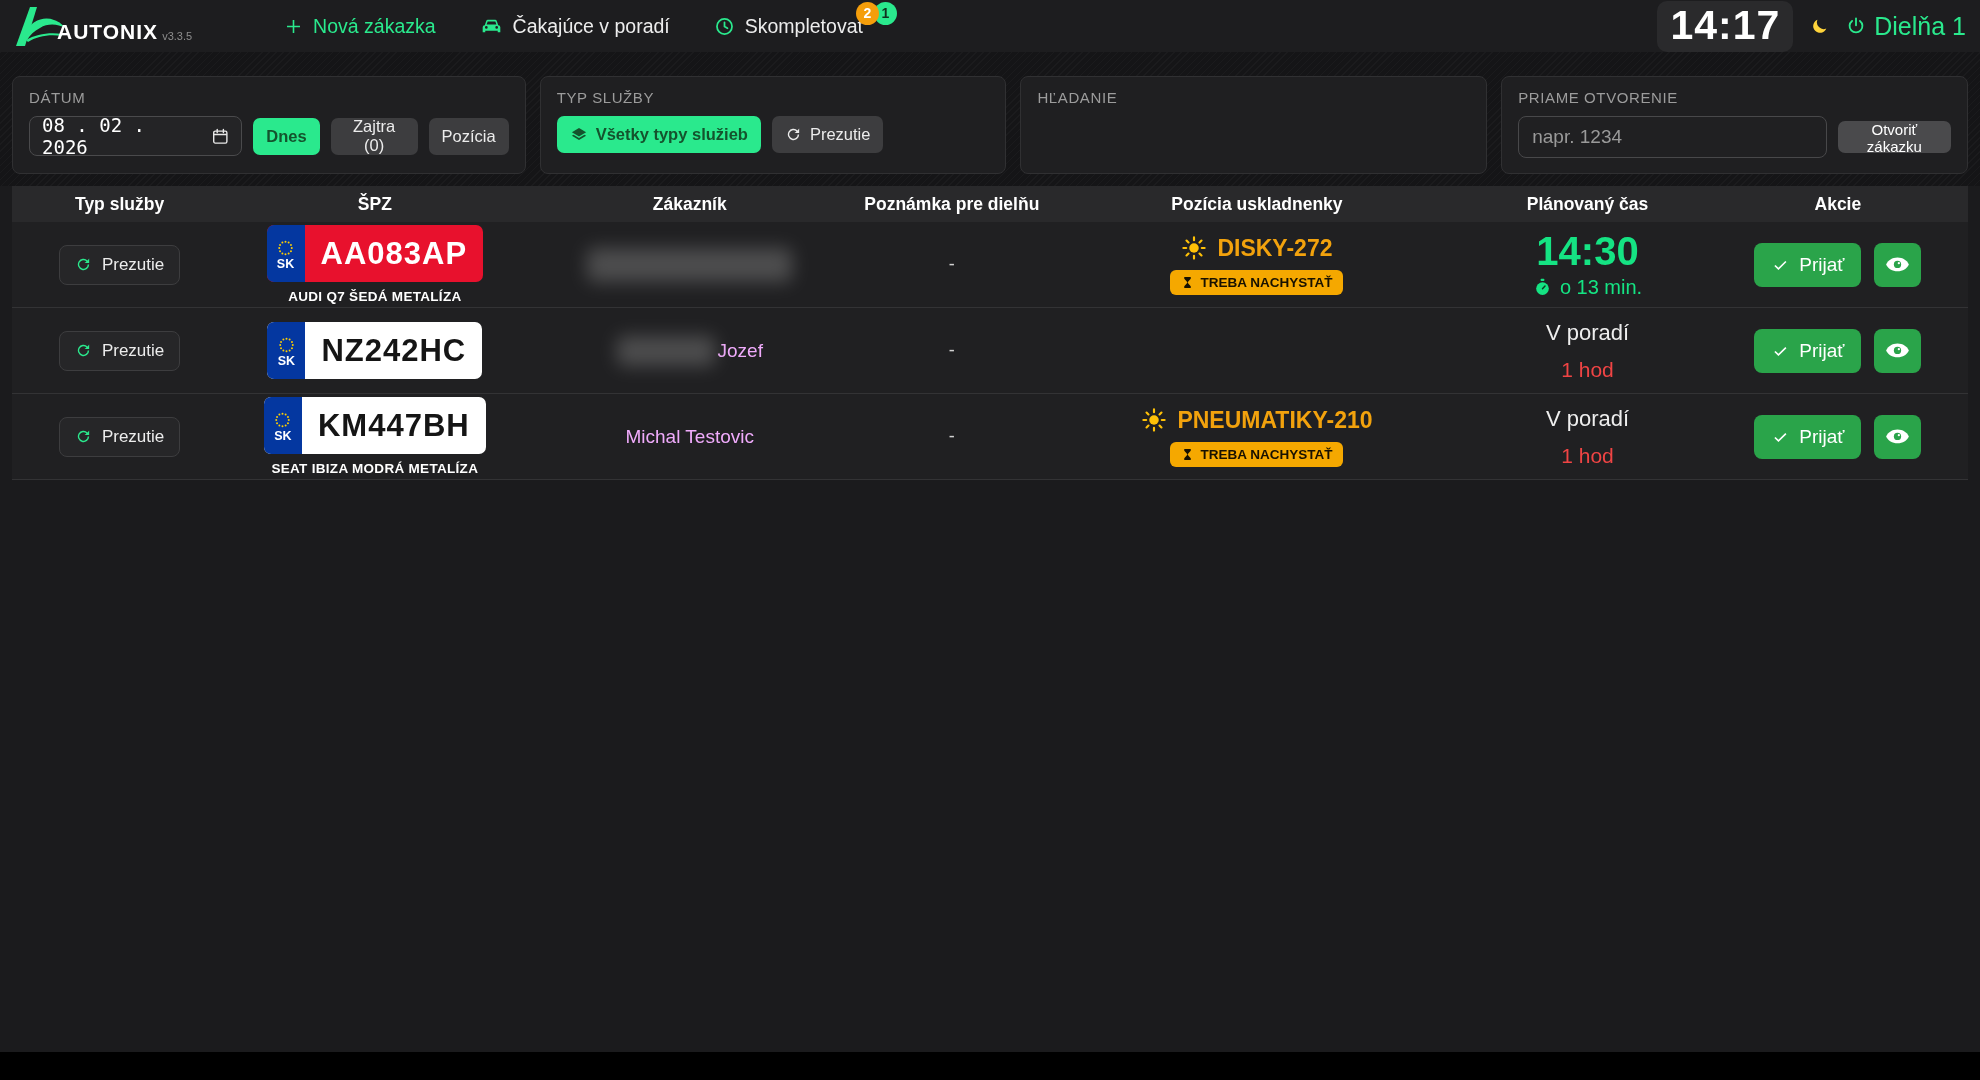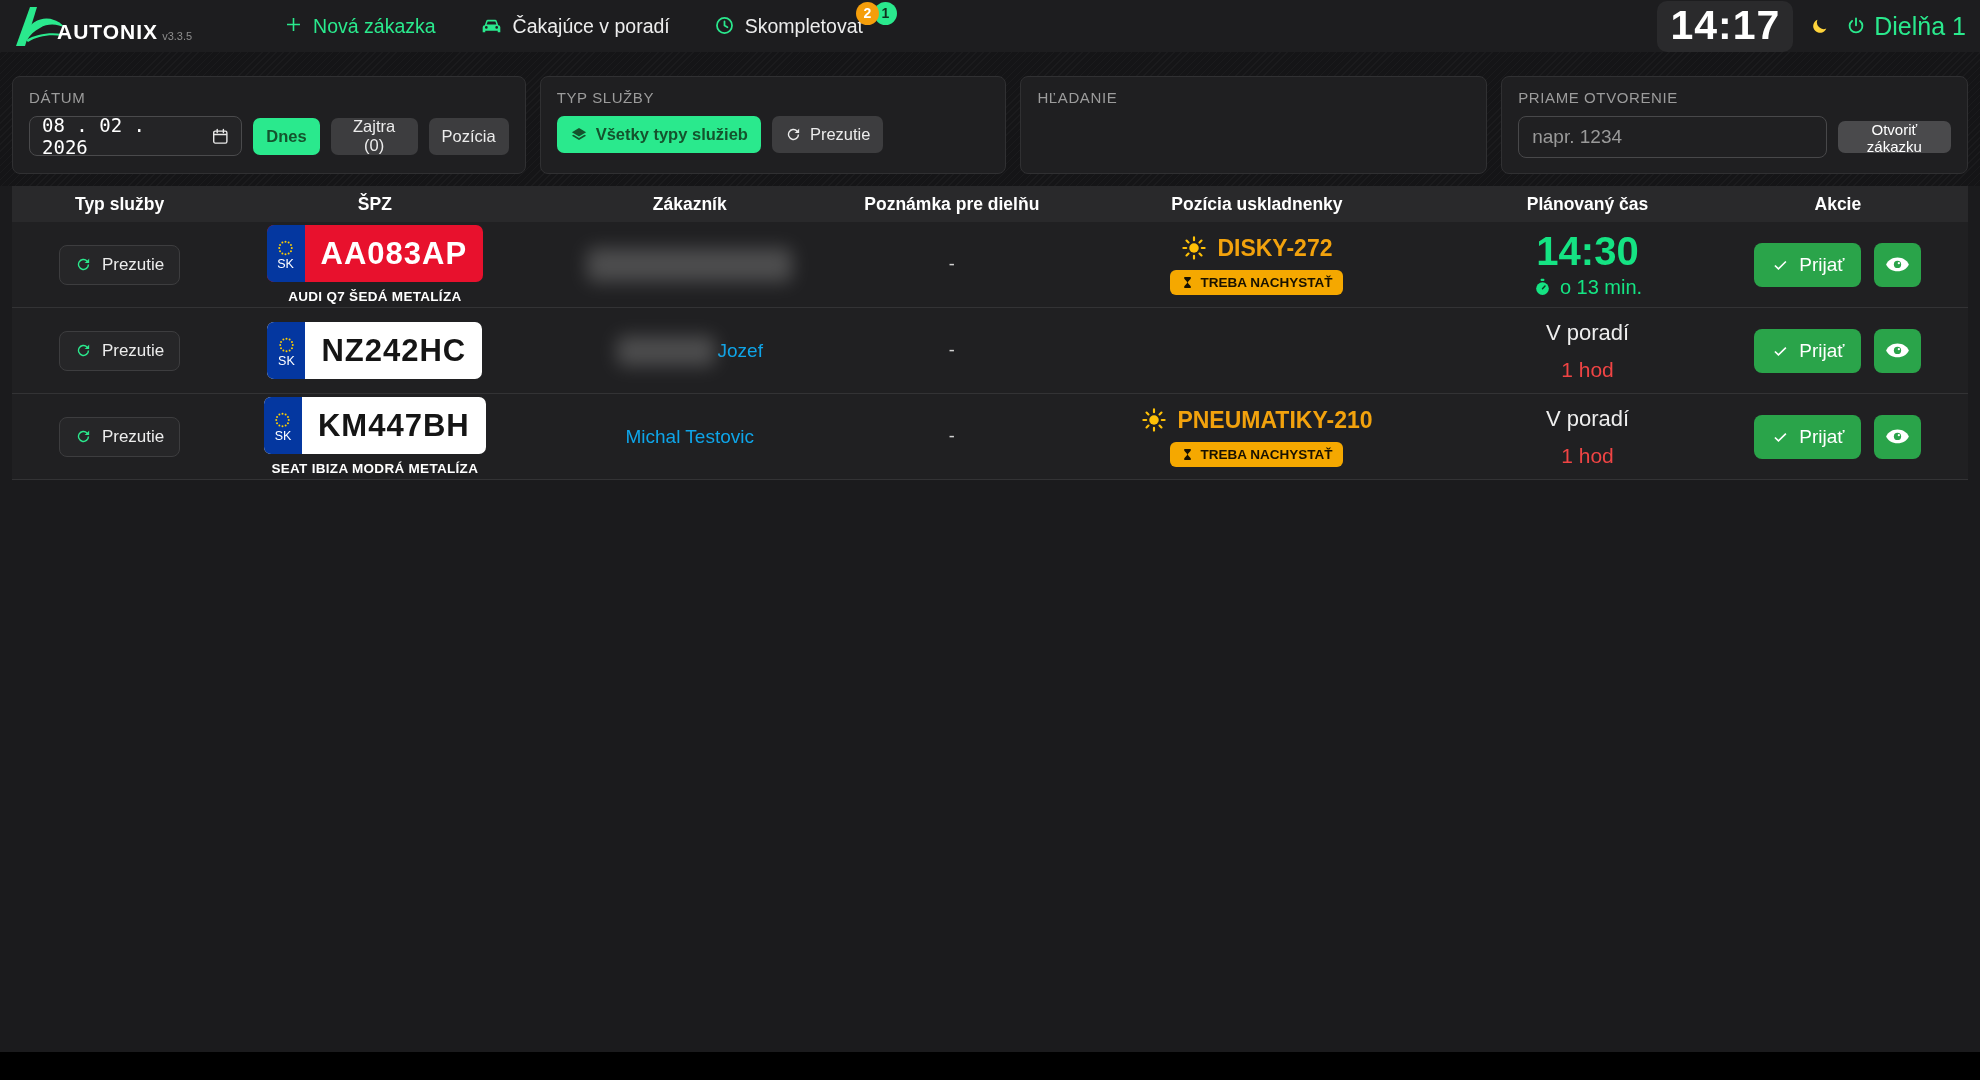--- a/index.html
+++ b/index.html
@@ -12,21 +12,21 @@
   svg.ic { display:block; }
 
   
   .topbar { height:52px; background:#1d1d1f; display:flex; align-items:center; padding:0 14px 0 10px; }
   .brand { display:flex; align-items:flex-end; gap:5px; }
   .brand-logo { width:56px; height:44px; }
   .brand-text { display:flex; align-items:flex-end; gap:4px; margin-left:-14px; padding-bottom:4px; }
   .brand-name { font-weight:800; font-size:21px; color:#fff; letter-spacing:1px; }
   .brand-ver { font-size:11px; color:#8d8d8d; padding-bottom:2px; }
   .nav { display:flex; align-items:center; gap:44px; margin-left:92px; }
-  .nav-item { display:flex; gap:10px; font-size:19.5px; color:#ededed; cursor:pointer; position:relative; }
+  .nav-item { display:flex; align-items:center; gap:10px; font-size:19.5px; color:#ededed; cursor:pointer; position:relative; }
   .nav-item .ic { color:#2ae98d; }
   .nav-item.green { color:#2ae98d; }
   .nbadge { position:absolute; top:-13px; width:23px; height:23px; border-radius:50%; display:flex; align-items:center; justify-content:center; font-size:14px; font-weight:700; }
   .nbadge.orange { right:-14px; background:#f59e0b; color:#fff; z-index:2; }
   .nbadge.green { right:-32px; background:#2ae98d; color:#11301f; z-index:1; }
   .top-right { margin-left:auto; display:flex; align-items:center; gap:17px; }
   .clock-box { background:#2a2a2c; border-radius:10px; padding:1px 13px 3px; font-weight:800; font-size:41px; color:#fff; letter-spacing:1px; }
   .workshop { display:flex; align-items:center; gap:8px; color:#2ae98d; font-size:25px; }
 
   
@@ -63,30 +63,30 @@
   .cell { display:flex; flex-direction:column; align-items:center; justify-content:center; text-align:center; }
   .w1{width:11%;} .w2{width:15.1%;} .w3{width:17.1%;} .w4{width:9.7%;} .w5{width:21.5%;} .w6{width:12.3%;} .w7{width:13.3%;}
 
   .type-badge { display:inline-flex; align-items:center; gap:10px; background:#262628; border:1px solid #3d3d3f;
     border-radius:8px; padding:9px 15px; font-size:17px; color:#ececec; }
   .type-badge .ic { color:#2ae98d; }
 
   .plate { display:inline-flex; height:57px; border-radius:7px; overflow:hidden; background:#fff; }
   .plate.red { background:#e8112d; }
   .plate-strip { width:38px; background:#0437a0; display:flex; flex-direction:column; align-items:center; justify-content:center; gap:0; padding-top:3px; }
-  .plate-cc { color:#fff; font-weight:400; font-size:12.5px; line-height:14px; }
+  .plate-cc { color:#fff; font-weight:700; font-size:12.5px; line-height:14px; }
   .plate-num { padding:0 16px; display:flex; align-items:center; font-weight:700; font-size:31px; letter-spacing:1px; color:#151515; }
   .plate.red .plate-num { color:#fff; }
   .vehicle { margin-top:7px; font-weight:700; font-size:13.5px; color:#fff; letter-spacing:.3px; }
 
   .blur-blob { background:#7a7a7a; border-radius:6px; filter:blur(9px); opacity:.5; }
   .blob-big { width:205px; height:34px; }
   .blob-small { width:98px; height:30px; margin-right:3px; }
   .cell-customer-inline { flex-direction:row; }
-  .customer { font-size:19px; color:#0ea5e9; }
+  .customer { font-size:19px; color:#f0abfc; }
   .note { font-size:18px; color:#d2d2d2; }
 
   .pos-line { display:flex; align-items:center; gap:10px; color:#f2a20d; font-size:23px; font-weight:600; }
   .pos-line .ic { color:#ffc107; }
   .prepare-badge { margin-top:8px; display:inline-flex; align-items:center; gap:6px; background:#f5a800; color:#181100;
     font-weight:700; font-size:13.5px; padding:5px 11px; border-radius:6px; }
   .prepare-badge .ic { color:#181100; }
 
   .time-big { font-weight:800; font-size:40px; line-height:42px; color:#15e383; }
   .time-note { margin-top:4px; display:flex; align-items:center; gap:8px; font-size:20px; color:#15e383; }

